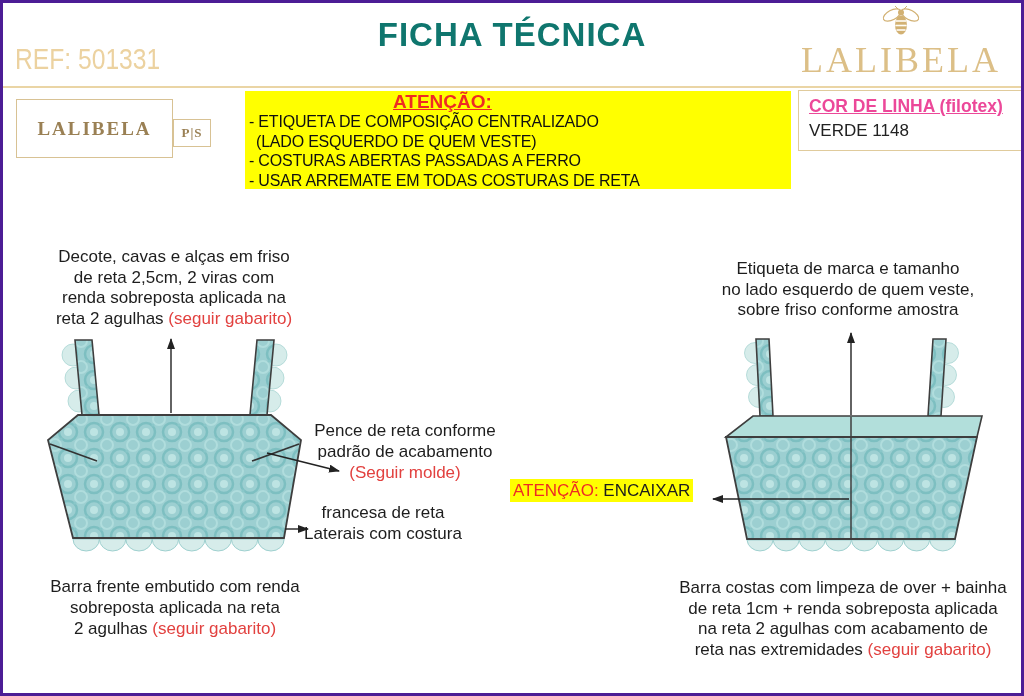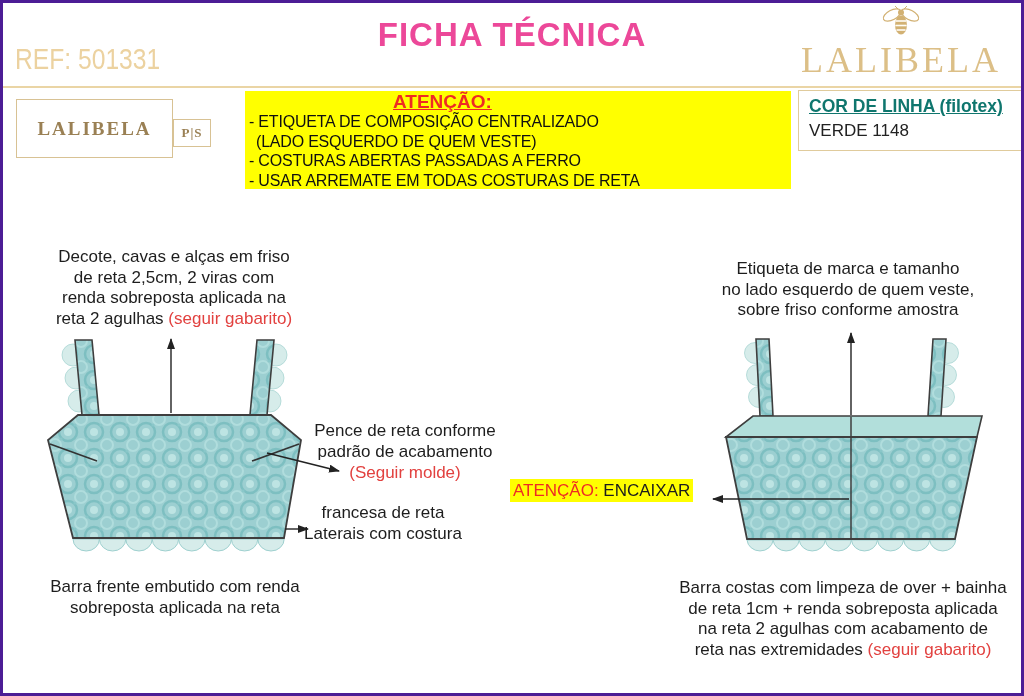--- a/index.html
+++ b/index.html
@@ -8,21 +8,21 @@
     box-sizing:border-box;border:3px solid #4c1d95;overflow:hidden;
     font-family:"Liberation Sans",sans-serif;color:#1d1d1d;
   }
   .hr-sep{position:absolute;left:0;right:0;top:83px;height:2px;background:#ead5a5;}
   .ref{
     position:absolute;left:12px;top:40px;font-size:29px;color:#ecd2a0;
     transform:scaleX(0.85);transform-origin:left center;white-space:nowrap;
   }
   .title{
     position:absolute;left:0;width:1018px;top:13px;text-align:center;
-    font-size:33px;font-weight:bold;letter-spacing:1px;color:#ec4899;
+    font-size:33px;font-weight:bold;letter-spacing:1px;color:#0f766e;
   }
   .brand-text{
     position:absolute;left:798px;top:36px;width:200px;text-align:center;
     font-family:"Liberation Serif",serif;font-size:36px;letter-spacing:3px;color:#dcbf87;
   }
   .bee{position:absolute;left:876px;top:2px;}
   .lalibela-box{
     position:absolute;left:13px;top:96px;width:157px;height:59px;
     border:1.5px solid #d8c294;display:flex;align-items:center;justify-content:center;
     font-family:"Liberation Serif",serif;font-weight:bold;font-size:19px;
@@ -41,21 +41,21 @@
   .att-heading{
     font-size:19px;font-weight:bold;text-decoration:underline;color:#ee2b24;
     margin-left:148px;width:max-content;line-height:20px;
   }
   .att-item{font-size:16px;line-height:19.5px;color:#101010;margin-left:4px;letter-spacing:-0.2px;}
   .att-item.indent{margin-left:11px;}
   .thread-box{
     position:absolute;left:795px;top:87px;width:227px;height:61px;
     border:1.5px solid #e0cb9c;box-sizing:border-box;padding-left:10px;background:#fff;
   }
-  .thread-heading{margin-top:5px;font-size:17.5px;font-weight:bold;text-decoration:underline;color:#0f766e;}
+  .thread-heading{margin-top:5px;font-size:17.5px;font-weight:bold;text-decoration:underline;color:#ec4899;}
   .thread-value{margin-top:4px;font-size:17px;color:#222;}
   .diagram{position:absolute;left:0;top:0;pointer-events:none;}
   .note{position:absolute;font-size:17px;line-height:20.5px;color:#1d1d1d;}
   .center{text-align:center;}
   .red{color:#e2413f;}
   .red-strong{color:#ee2b24;}
   .hl{background:#ffff00;display:inline-block;padding:0 3px;line-height:23px;}
   .note .hl-row{line-height:24px;}
 </style>
 </head>
@@ -176,20 +176,21 @@
   </div>
 
   <div class="note center" style="left:296px;top:500px;width:168px">
     <div>francesa de reta</div>
     <div>Laterais com costura</div>
   </div>
 
   <div class="note center" style="left:30px;top:573px;width:284px;line-height:21px">
     <div>Barra frente embutido com renda</div>
     <div>sobreposta aplicada na reta</div>
+    <div><span>2 agulhas </span><span class="red">(seguir gabarito)</span></div>
   </div>
 
   <div class="note center" style="left:705px;top:256px;width:280px">
     <div>Etiqueta de marca e tamanho</div>
     <div>no lado esquerdo de quem veste,</div>
     <div>sobre friso conforme amostra</div>
   </div>
 
   <div class="note" style="left:507px;top:476px;width:210px">
     <div class="hl-row"><span class="hl"><span class="red-strong">ATENÇÃO:</span><span> ENCAIXAR</span></span></div>

